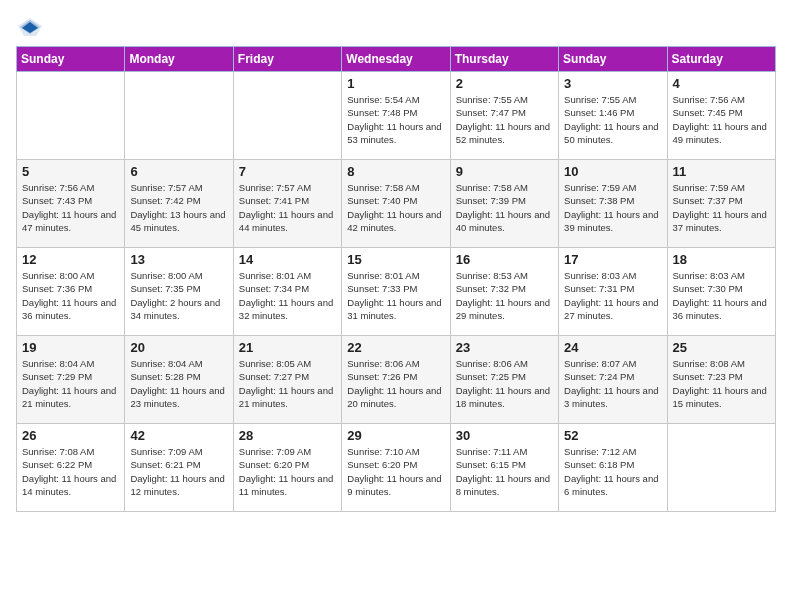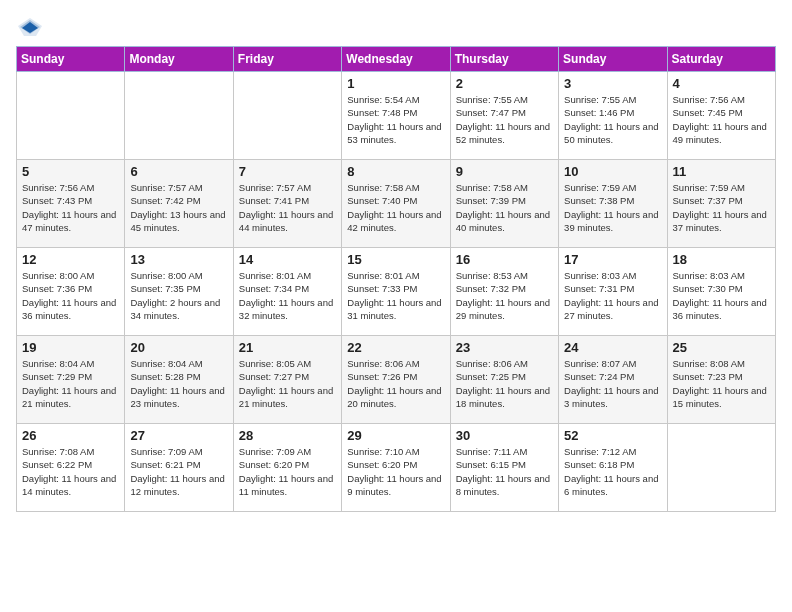--- a/index.html
+++ b/index.html
@@ -285,21 +285,21 @@
       </td>
       </tr>
       <tr>
         <td>
         <span class="day-number">26</span>
         <span class="cell-text">Sunrise: 7:08 AM</span><br>
         <span class="cell-text">Sunset: 6:22 PM</span><br>
         <span class="cell-text">Daylight: 11 hours and 14 minutes.</span>
       </td>
         <td>
-        <span class="day-number">27</span>
+        <span class="day-number">42</span>
         <span class="cell-text">Sunrise: 7:09 AM</span><br>
         <span class="cell-text">Sunset: 6:21 PM</span><br>
         <span class="cell-text">Daylight: 11 hours and 12 minutes.</span>
       </td>
         <td>
         <span class="day-number">28</span>
         <span class="cell-text">Sunrise: 7:09 AM</span><br>
         <span class="cell-text">Sunset: 6:20 PM</span><br>
         <span class="cell-text">Daylight: 11 hours and 11 minutes.</span>
       </td>

